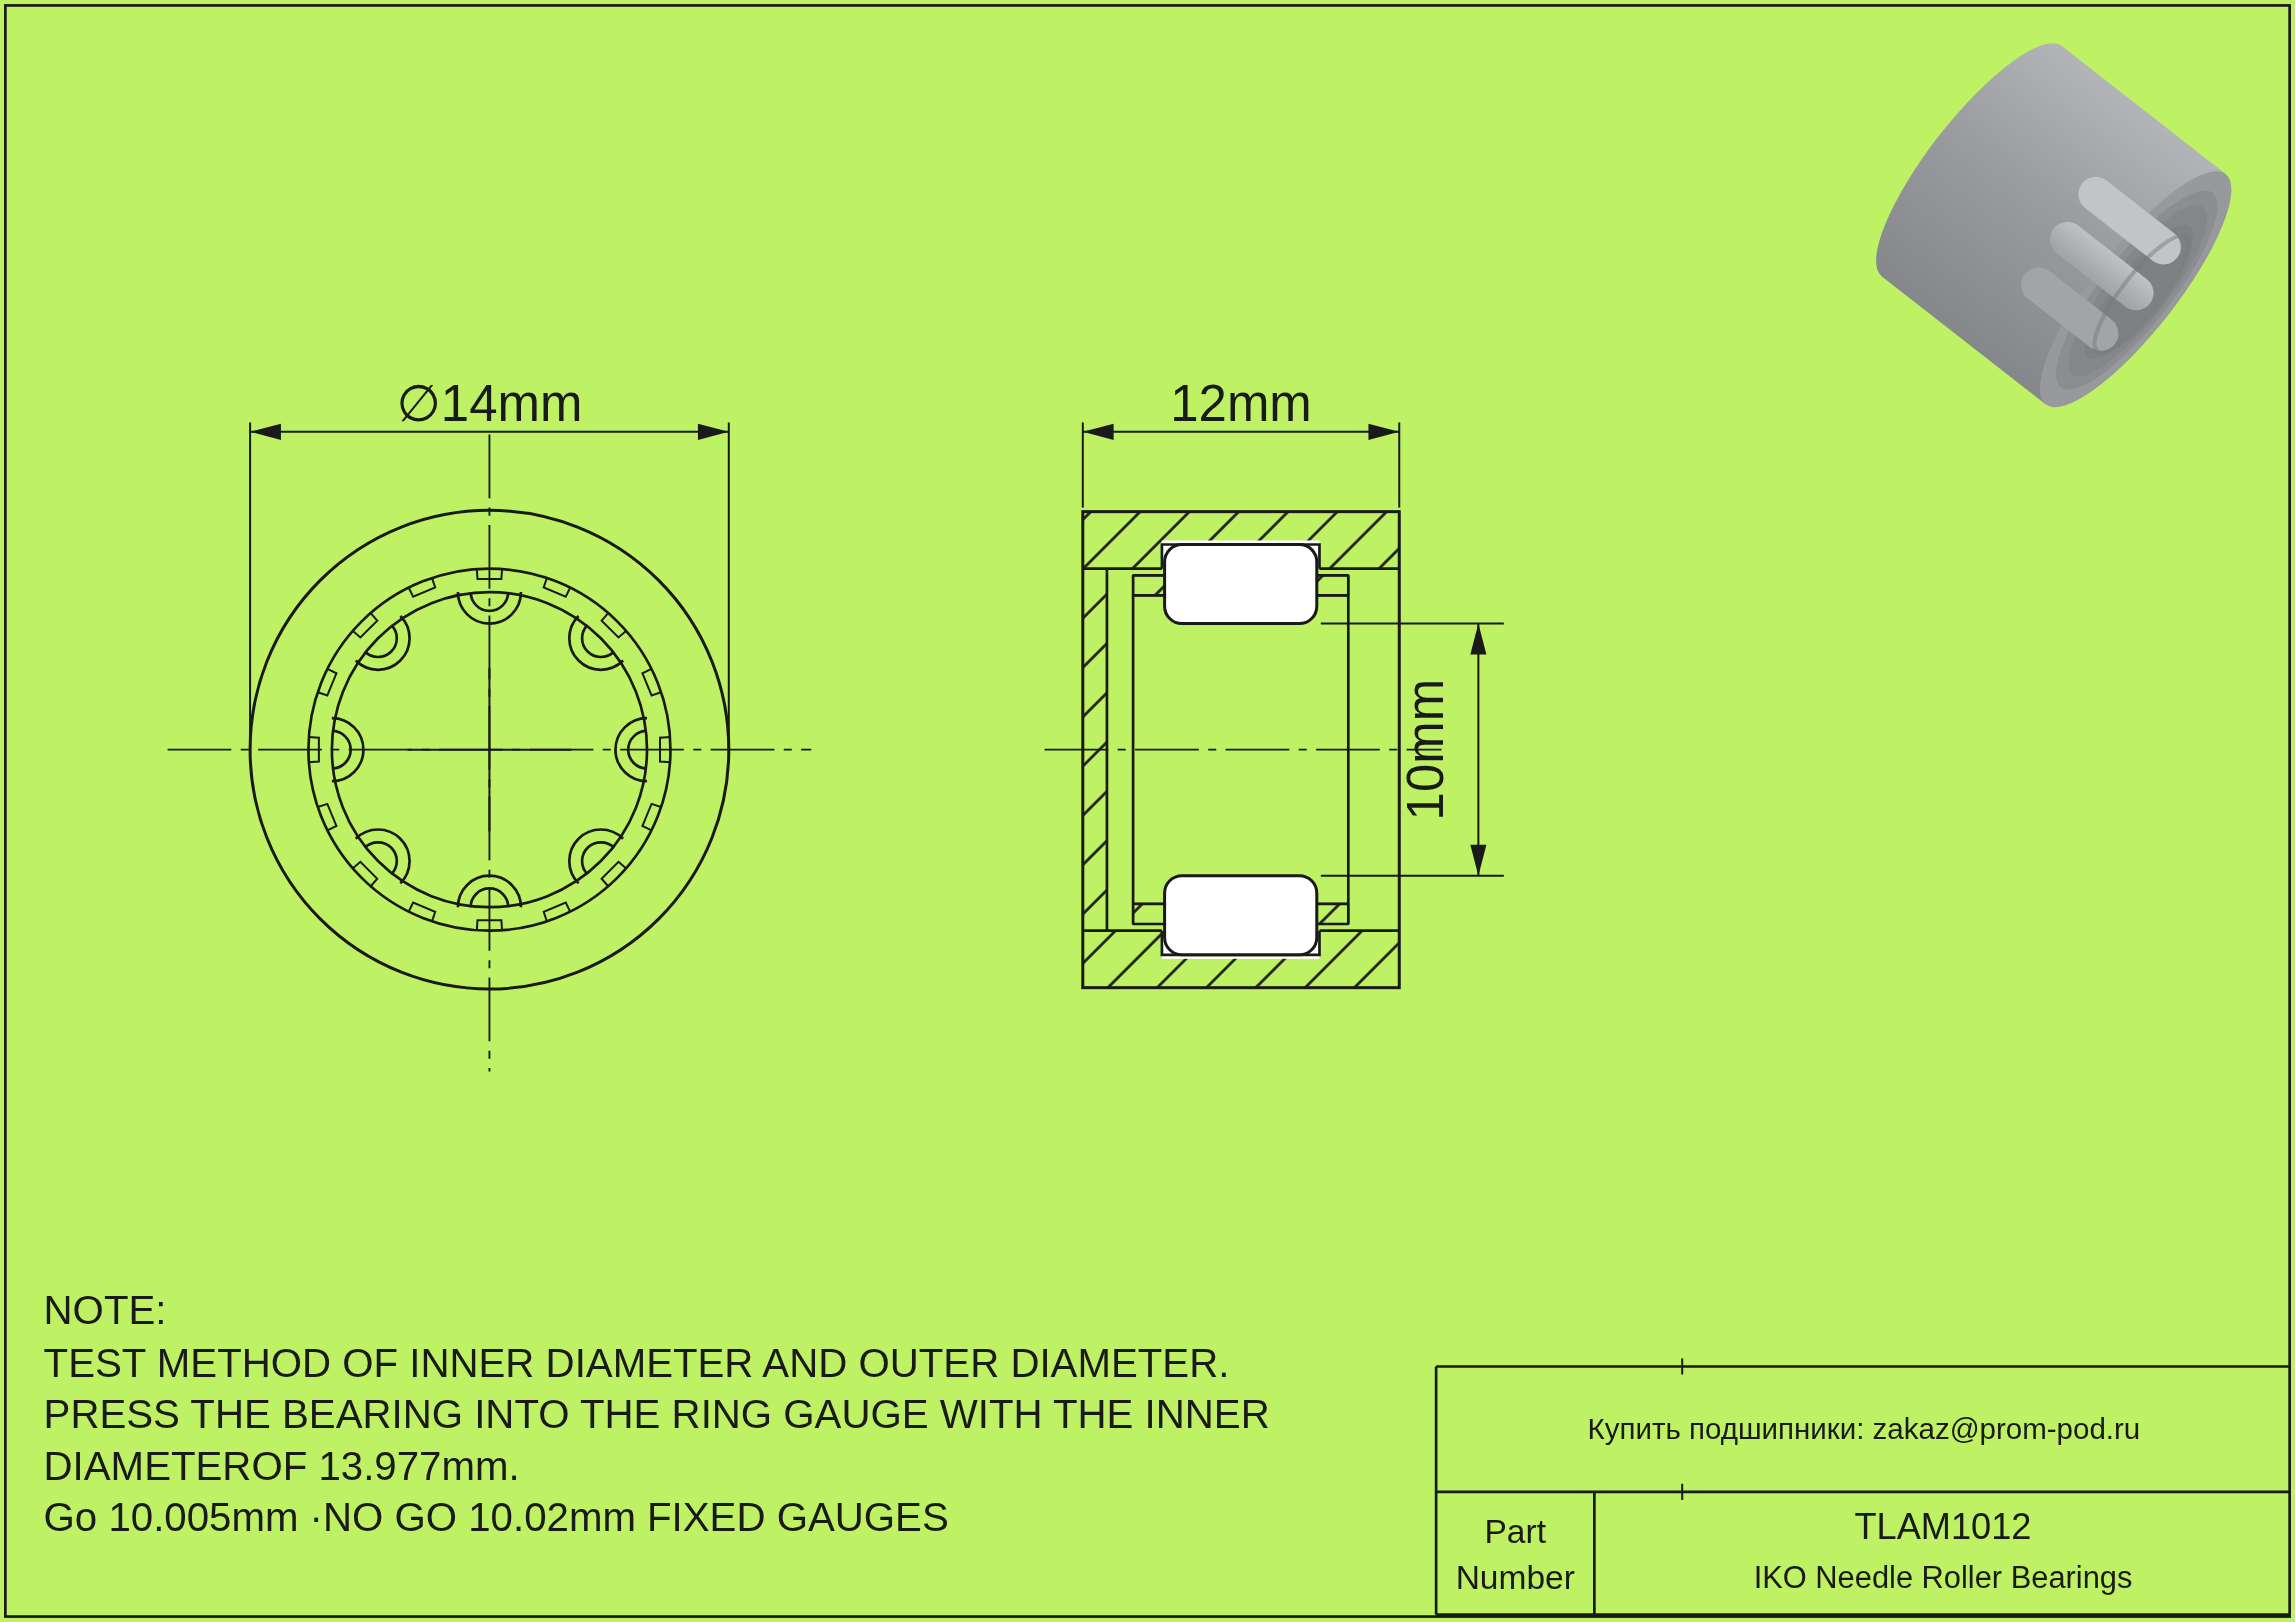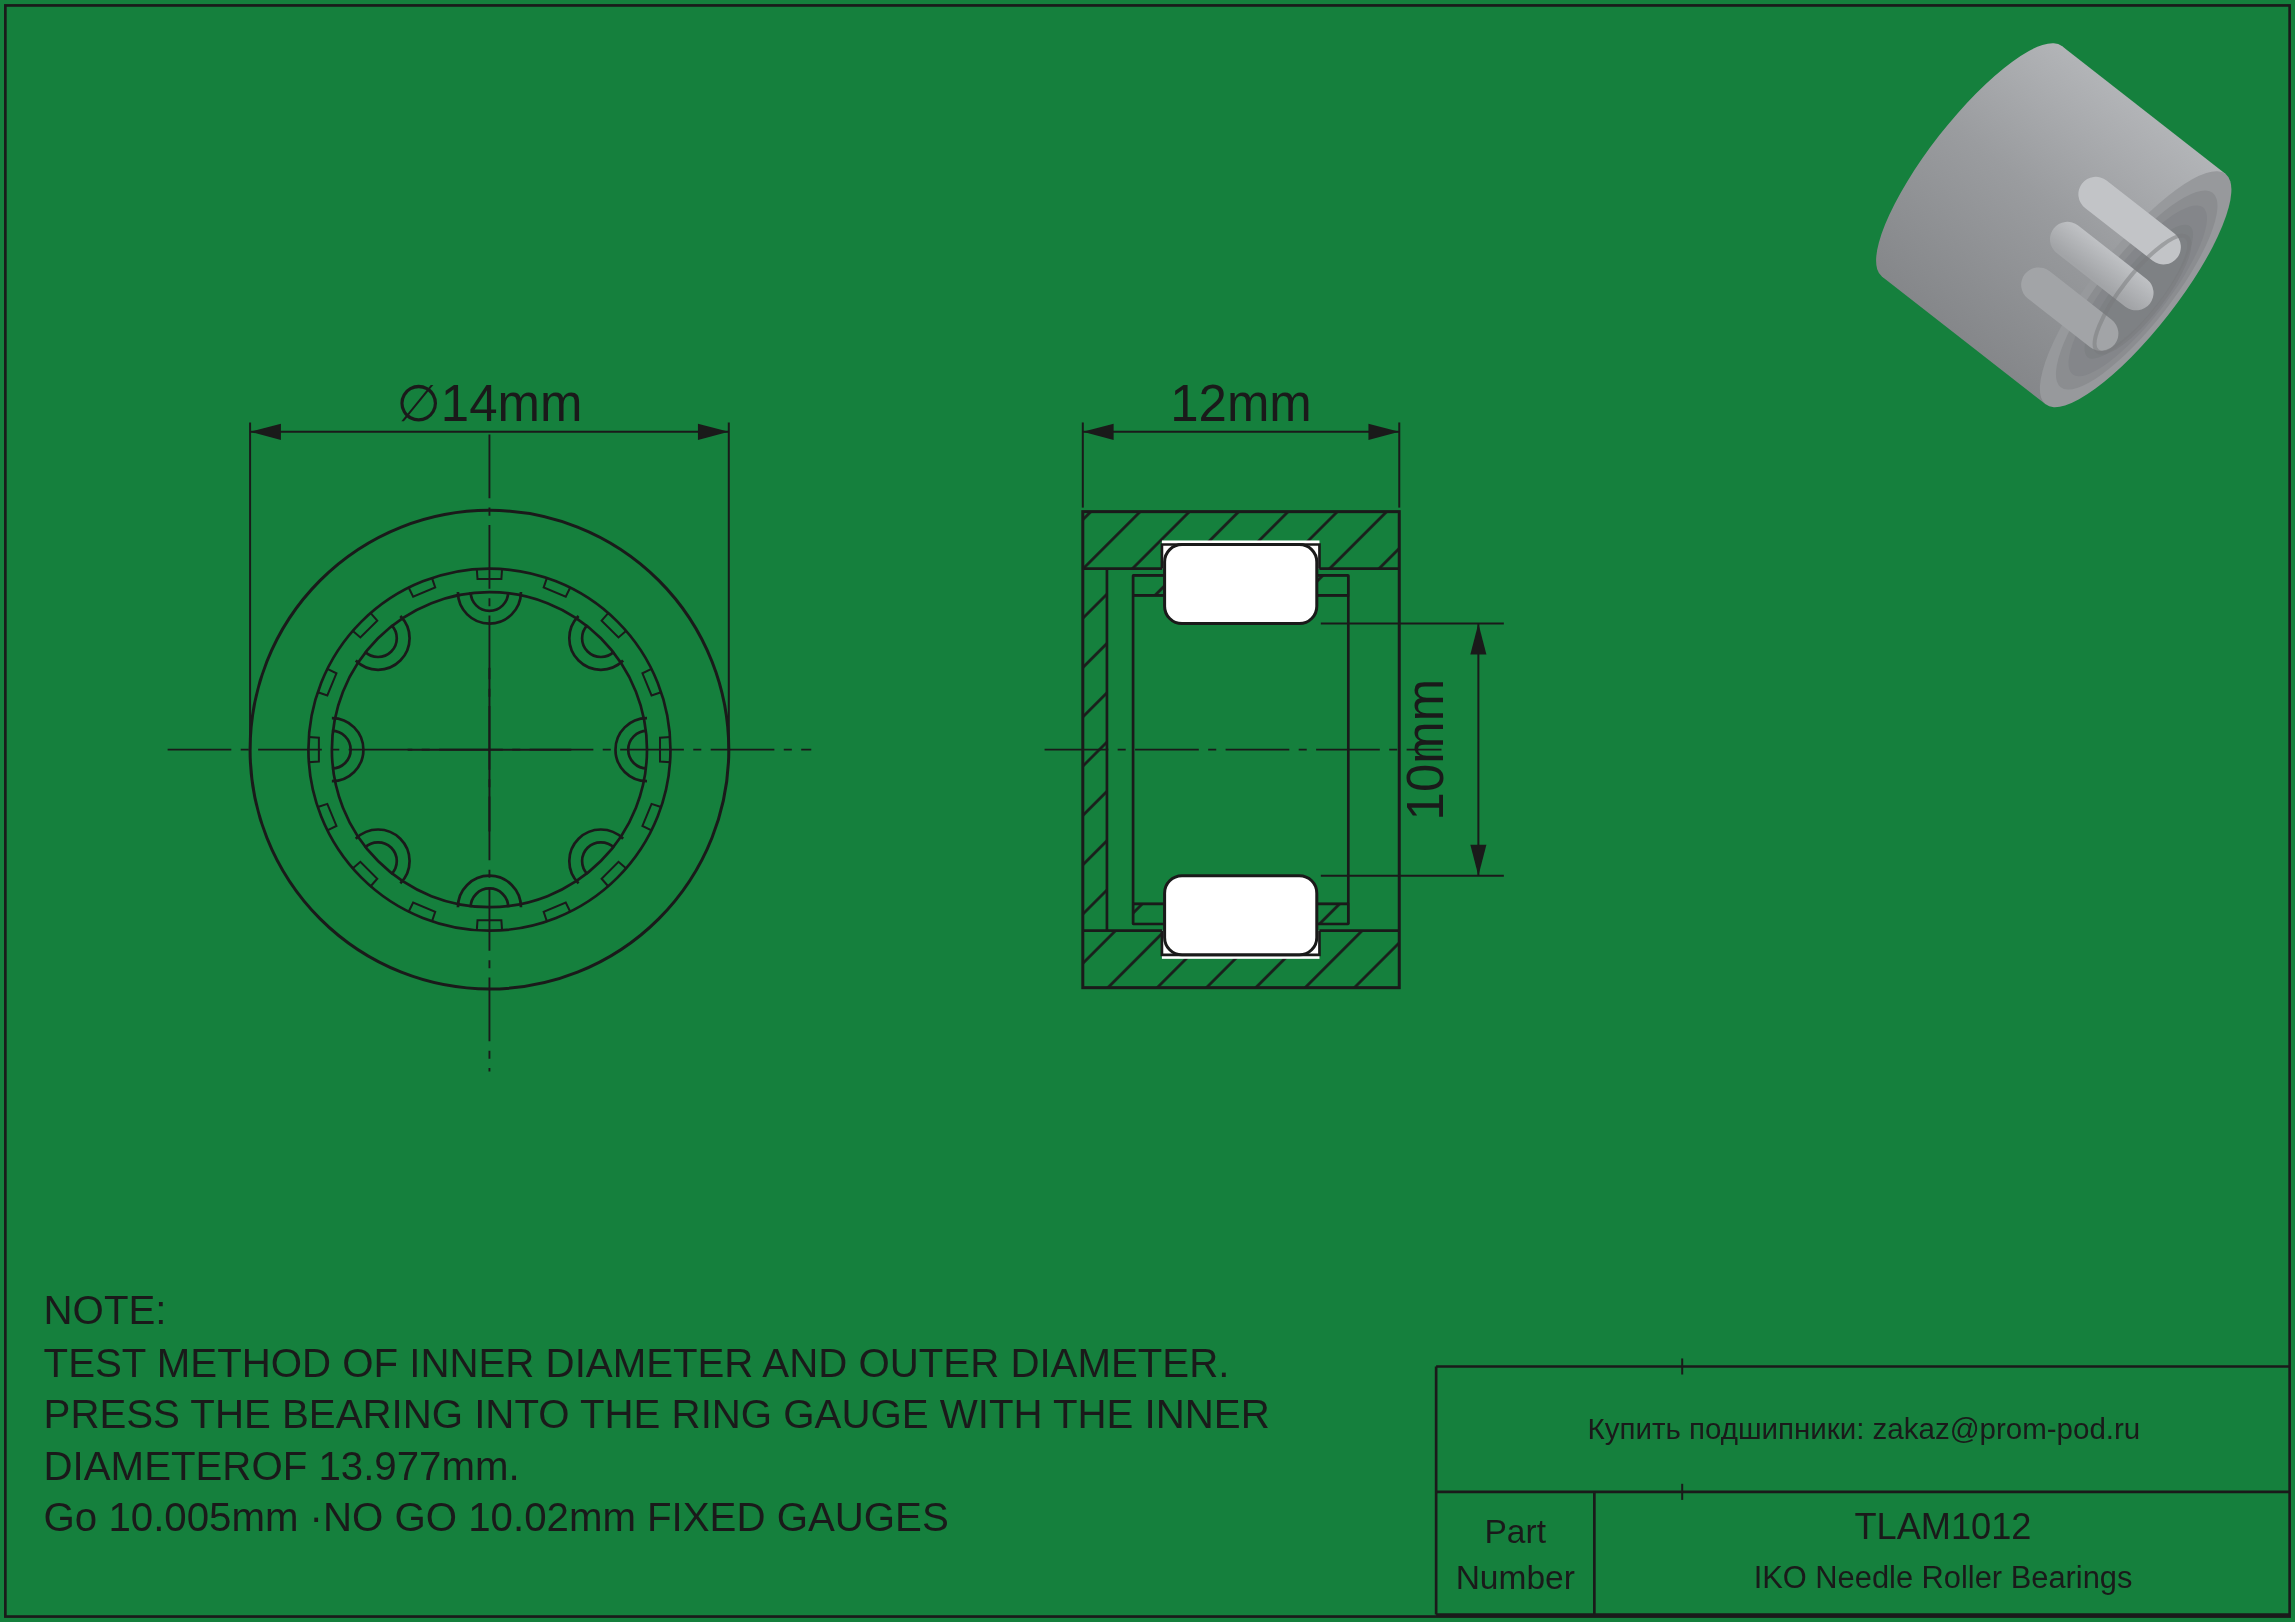--- a/index.html
+++ b/index.html
@@ -1,16 +1,16 @@
 <!DOCTYPE html>
 <html style="font-size:10.7px"><head>
 <meta charset="utf-8">
 <style>
   html,body{margin:0;padding:0;background:#e8e8e8;}
-  .sheet{position:relative;width:2295px;height:1622px;background:#15803d;margin:0 auto;
+  .sheet{position:relative;width:2295px;height:1622px;background:#bef264;margin:0 auto;
          font-family:"Liberation Sans", sans-serif;}
   svg{display:block;width:2295px;height:1622px;}
   text{fill:#1a1a1a;}
   .dim-text{font-size:76px;}
   .note-text{font-size:60px;}
   .tb-contact{font-size:44px;}
   .tb-label{font-size:50px;}
   .tb-part{font-size:54px;}
   .tb-series{font-size:46px;}
 </style>

